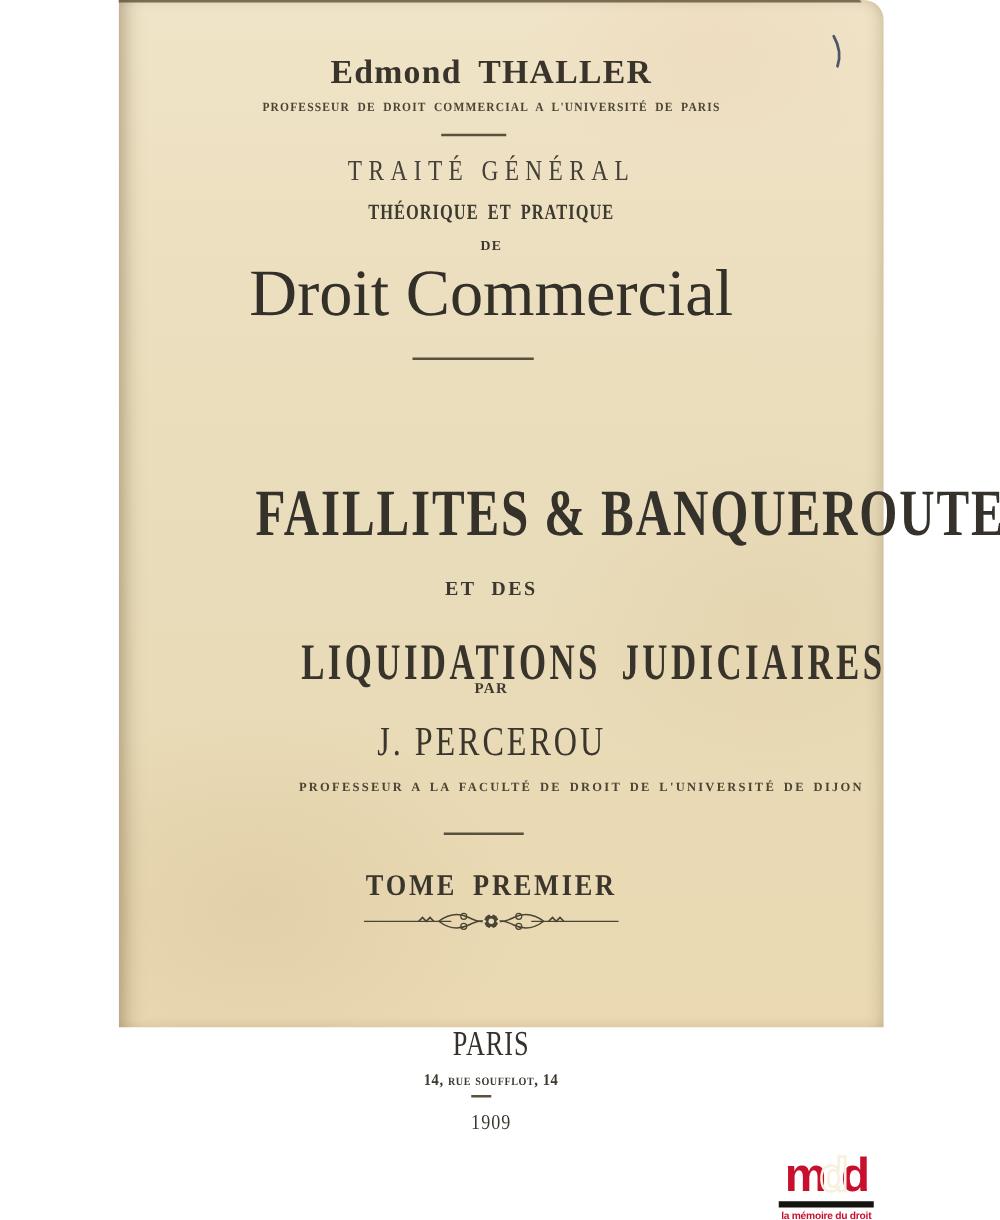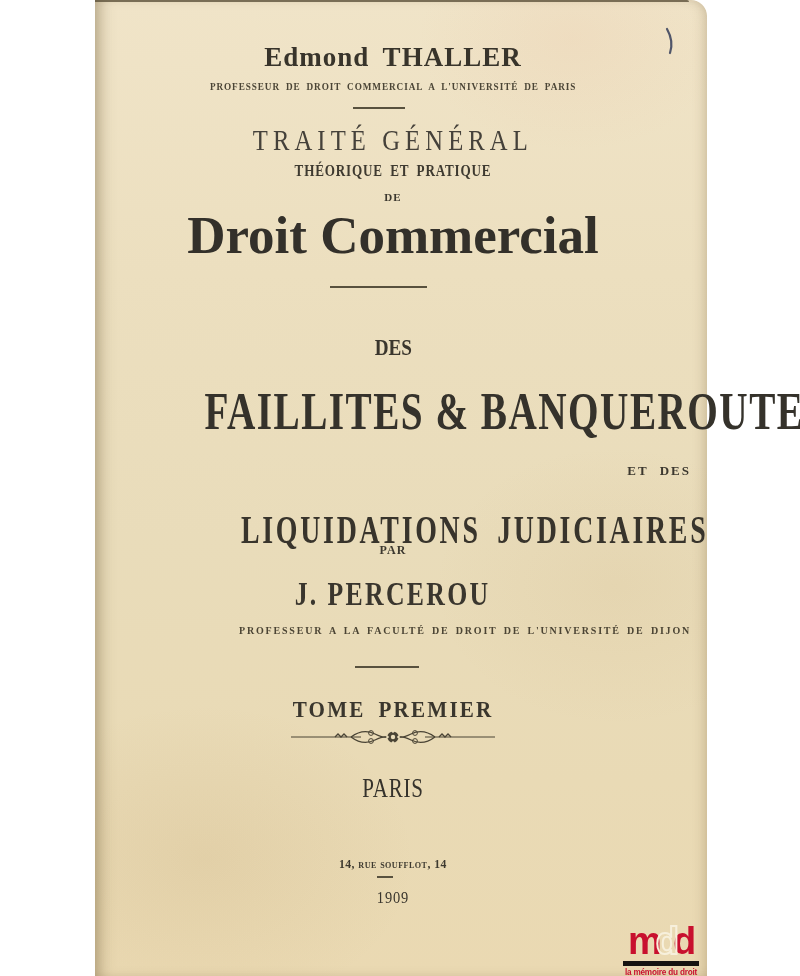--- a/index.html
+++ b/index.html
@@ -1,61 +1,61 @@
 <!DOCTYPE html>
 <html><head>
 <meta charset="utf-8">
 <style>
   html,body{margin:0;padding:0;}
   body{
     width:800px;height:976px;position:relative;background:#ffffff;overflow:hidden;
     font-family:"Liberation Serif", serif;color:#3c382f;
   }
   .page{
-    position:absolute;left:95px;top:0;width:612px;height:976px;
+    position:absolute;left:95px;top:0;width:612px;height:822px;
     background:
       radial-gradient(220px 160px at 78% 4%, rgba(233,190,160,.18), rgba(0,0,0,0) 70%),
       radial-gradient(300px 220px at 18% 88%, rgba(160,120,60,.10), rgba(0,0,0,0) 70%),
       radial-gradient(260px 200px at 85% 60%, rgba(180,140,80,.08), rgba(0,0,0,0) 70%),
       linear-gradient(180deg,#f0e4c8 0%,#ecdfbf 28%,#e9dcba 55%,#e9dab5 80%,#ead9b2 100%);
     box-shadow: inset 12px 0 16px -9px rgba(100,80,45,.5), inset -9px 0 14px -9px rgba(110,88,50,.38);
     border-radius:0 16px 0 0;
   }
   .topedge{position:absolute;left:0;top:0;width:97%;height:2px;background:rgba(84,73,51,.75);border-radius:0 8px 0 0;}
   .line{position:absolute;left:0;right:16px;text-align:center;line-height:1;white-space:nowrap;}
   .fit{display:inline-block;white-space:nowrap;transform:scale(var(--sx,1),var(--sy,1));transform-origin:center;}
   .rule{position:absolute;background:#58513e;height:2px;}
 
   .author-name{top:44px;font-size:27px;font-weight:bold;letter-spacing:1px;color:#38342b;word-spacing:6px;}
   .author-title{top:82px;font-size:10px;font-weight:bold;letter-spacing:1px;color:#4b4536;word-spacing:3px;}
   .author-title .fit{--sx:.92;}
   .rule1{top:107px;left:258px;width:52px;}
-  .series-title{top:126px;font-size:29px;font-weight:400;letter-spacing:6px;color:#45413a;}
+  .series-title{top:126px;font-size:22px;font-weight:400;letter-spacing:6px;color:#45413a;}
   .series-title .fit{--sx:.85;--sy:1.05;}
   .series-subtitle{top:163px;font-size:16px;font-weight:bold;letter-spacing:1px;color:#3e3a30;word-spacing:4px;}
   .series-subtitle .fit{--sx:.82;--sy:1.08;}
   .series-de{top:192px;font-size:11px;font-weight:bold;letter-spacing:1px;}
-  .series-main{top:209px;font-size:53px;font-weight:bold;color:#33302a;letter-spacing:0;}
+  .series-main{top:209px;font-size:53px;font-weight:normal;color:#33302a;letter-spacing:0;}
   .rule2{top:286px;left:235px;width:97px;}
   .section-des{top:335px;font-size:24px;font-weight:bold;color:#3a362d;}
   .section-des .fit{--sx:.8;--sy:1.0;}
   .main-title{top:385px;font-size:53px;font-weight:bold;letter-spacing:2px;color:#35322b;}
   .main-title .fit{--sx:.74;--sy:1.0;}
-  .section-etdes{top:464px;font-size:13px;font-weight:bold;letter-spacing:2px;word-spacing:6px;text-align:right;}
+  .section-etdes{top:464px;font-size:16px;font-weight:bold;letter-spacing:2px;word-spacing:6px;}
   .subtitle{top:509px;font-size:41px;font-weight:700;letter-spacing:4px;color:#38342c;word-spacing:10px;margin-left:36px;}
   .subtitle .fit{--sx:.68;--sy:1.0;}
   .byline-par{top:544px;font-size:12px;font-weight:bold;letter-spacing:1px;}
-  .volume-author{top:578px;font-size:33px;font-weight:700;letter-spacing:3px;color:#3a362e;}
+  .volume-author{top:578px;font-size:33px;font-weight:400;letter-spacing:3px;color:#3a362e;}
   .volume-author .fit{--sx:.78;--sy:1.0;}
   .volume-author-title{top:626px;font-size:10px;font-weight:bold;letter-spacing:1.8px;color:#4b4434;word-spacing:2px;text-align:right;}
   .rule3{top:666px;left:260px;width:64px;}
   .tome{top:697px;font-size:24px;font-weight:bold;letter-spacing:2.5px;color:#3a362d;word-spacing:6px;}
   .tome .fit{--sx:.88;}
   .ornament-wrap{top:727px;}
-  .imprint-city{top:774px;font-size:28px;font-weight:500;letter-spacing:1px;color:#35322b;}
+  .imprint-city{top:822px;font-size:28px;font-weight:500;letter-spacing:1px;color:#35322b;}
   .imprint-city .fit{--sx:.75;}
   .imprint-publisher{top:832px;font-size:18px;font-weight:bold;font-variant:small-caps;letter-spacing:1px;color:#38342c;}
   .imprint-publisher .fit{--sx:.95;}
   .imprint-address{top:857px;font-size:13px;font-weight:bold;font-variant:small-caps;letter-spacing:.5px;color:#3e3a30;}
   .imprint-address .fit{--sx:.9;}
   .imprint-dash{top:876px;left:282px;width:16px;}
   .imprint-year{top:889px;font-size:17px;font-weight:400;letter-spacing:1px;color:#3a362e;}
   .imprint-year .fit{--sx:.85;}
 
   .penmark{position:absolute;left:568px;top:27px;width:14px;height:28px;}
@@ -93,23 +93,20 @@
     <span class="fit">THÉORIQUE ET PRATIQUE</span>
   </div>
   <div class="line series-de">
     <span class="fit">DE</span>
   </div>
   <div class="line series-main">
     <span class="fit">Droit Commercial</span>
   </div>
   <div class="rule rule2"></div>
 
-  <div class="line section-des">
-    <span class="fit">DES</span>
-  </div>
   <div class="line main-title">
     <span class="fit">FAILLITES &amp; BANQUEROUTES</span>
   </div>
   <div class="line section-etdes">
     <span class="fit">ET DES</span>
   </div>
   <div class="line subtitle">
     <span class="fit">LIQUIDATIONS JUDICIAIRES</span>
   </div>
 

